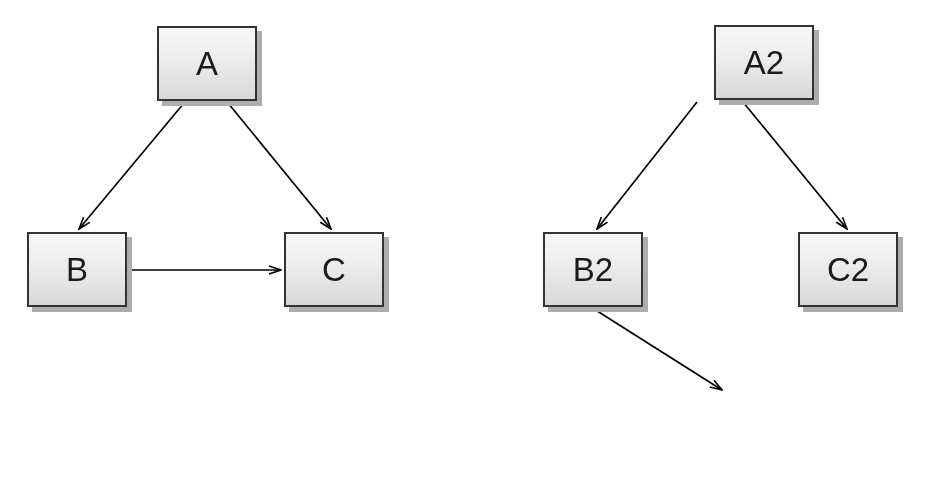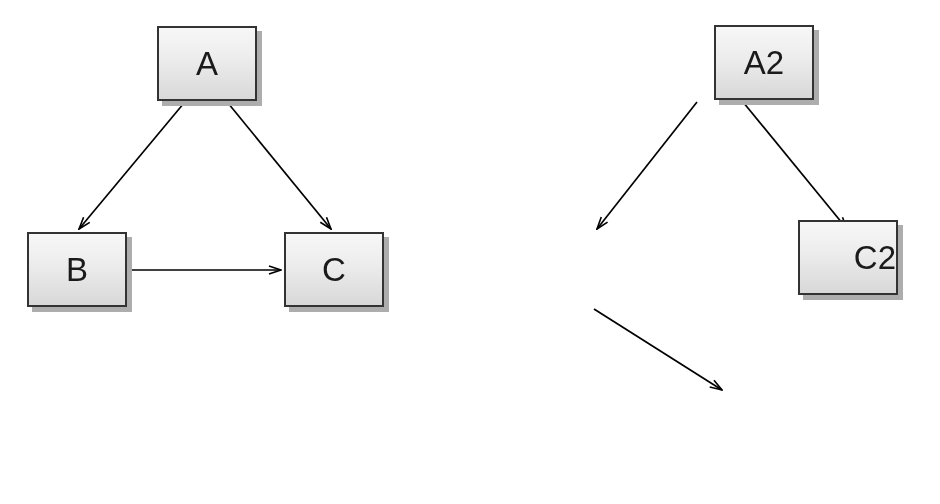--- a/index.html
+++ b/index.html
@@ -39,21 +39,21 @@
     color: #1a1a1a;
     line-height: 1;
     user-select: none;
   }
   
   .pos-A  { left: 157px; top: 26px;  }
   .pos-B  { left: 27px;  top: 232px; }
   .pos-C  { left: 284px; top: 232px; }
   .pos-A2 { left: 670px; top: 25px; margin-left: 44px;  }
   .pos-B2 { left: 543px; top: 232px; }
-  .pos-C2 { left: 798px; top: 220px; justify-content: flex-end; }
+  .pos-C2 { left: 798px; top: 232px; }
   .pos-C3 { left: 677px; top: 393px; }
   .edge {
     stroke: #000000;
     stroke-width: 1.7;
     fill: none;
   }
 </style>
 </head>
 <body>
 
@@ -81,17 +81,20 @@
   <div class="node pos-B">
     <span class="node-label">B</span>
   </div>
   <div class="node pos-C">
     <span class="node-label">C</span>
   </div>
 
   <div class="node pos-A2">
     <span class="node-label">A2</span>
   </div>
+  <div class="node pos-B2">
+    <span class="node-label">B2</span>
+  </div>
   <div class="node pos-C2">
     <span class="node-label">C2</span>
   </div>
 
 </div>
 
 </body></html>

